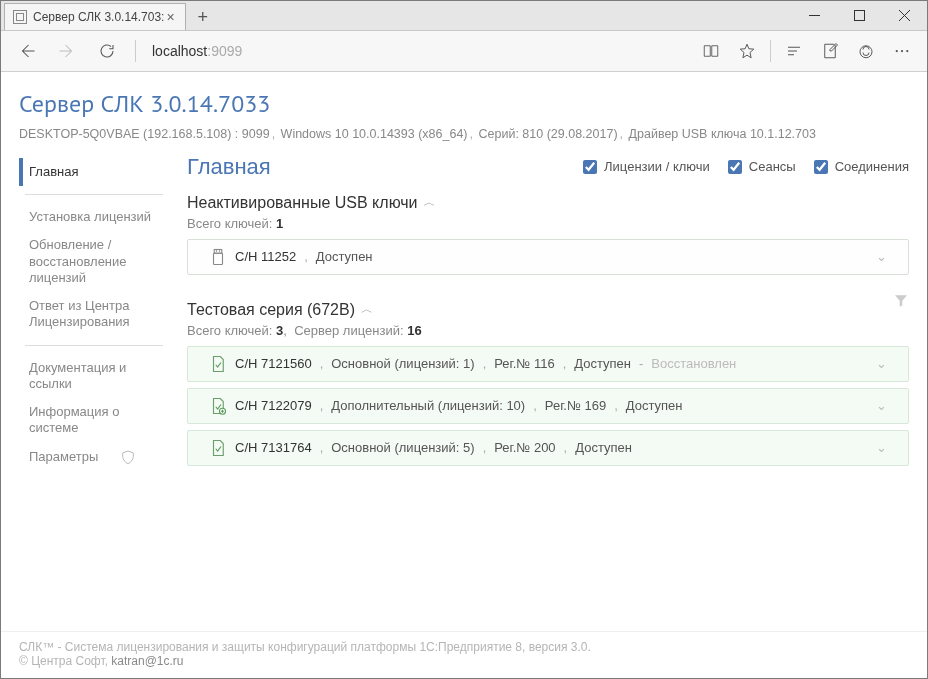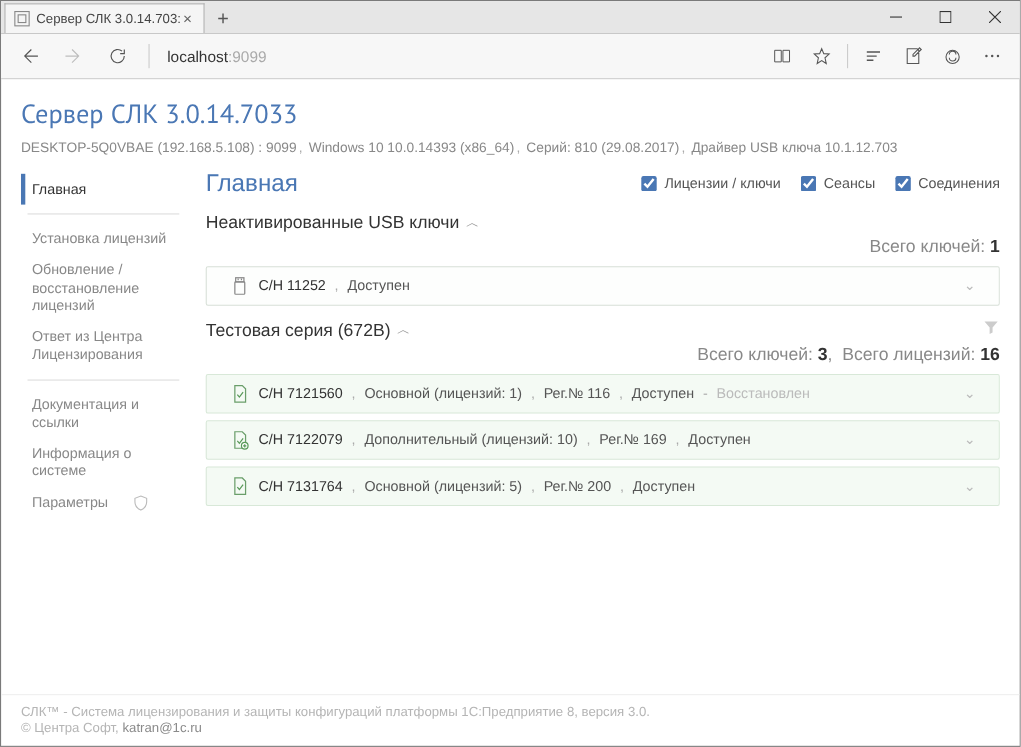--- a/index.html
+++ b/index.html
@@ -45,21 +45,21 @@
   .sidebar-item svg { width:16px; height:16px; color:#bbb; flex-shrink:0;}
   
   .main { flex: 1; padding-left: 18px; overflow:auto;}
   .main-head { display:flex; align-items:center; margin-bottom: 8px;}
   .main-head h2 { font-size: 22px; color: #4a77b4; font-weight: 400; margin:0;}
   .filters { margin-left: auto; display: flex; gap: 14px; font-size:13px; color:#555; }
   .filter-cb { display:flex; align-items:center; gap:4px; }
   .filter-cb input { accent-color:#4a77b4; width:14px; height:14px;}
   .section-title { font-size: 16px; color:#333; margin: 14px 0 4px 0; display:flex; align-items:center; gap:6px;}
   .section-title .chev { color:#999; font-size:12px;}
-  .section-sub { font-size: 16px; color:#888; margin-bottom:8px;text-align:right;}
+  .section-sub { font-size: 13px; color:#888; margin-bottom:8px;}
   .section-sub b { color:#333; font-weight:600;}
   .row { border:1px solid #d8e0d8; background:#fdfefd; border-radius:2px; padding:8px 21px; display:flex; align-items:center; gap:8px; font-size:13px; color:#555; margin-bottom:6px;}
   .row.green { background:#f4faf4; border-color:#d8e8d8;}
   .row svg.row-icon { width:18px; height:18px; flex-shrink:0; color:#888;}
   .row svg.row-icon.green-ic { color:#6a9e6a;}
   .row .sn { color:#333;}
   .row .comma { color:#aaa;}
   .row .restored { color:#bbb; }
   .row .chev-down { margin-left:auto; color:#bbb; }
   .series-head { display:flex; align-items:center;}
@@ -225,34 +225,34 @@
               <line x1="10" y1="3" x2="10" y2="5"></line>
                 <line x1="14" y1="3" x2="14" y2="5"></line>
             </svg>
             <span class="sn">С/Н 11252</span>
               <span class="comma">,</span>
             <span>Доступен</span>
             <span class="chev-down">⌄</span>
           </div>
 
           <div class="series-head">
-            <div class="section-title" style="margin-top:8px">
+            <div class="section-title" style="margin-top:20px">
               <span>Тестовая серия (672B)</span>
               <span class="chev">︿</span>
             </div>
             <span class="funnel">
               <svg viewBox="0 0 24 24" fill="currentColor">
                   <path d="M3 5 H21 L14 13 V20 L10 22 V13 Z"></path>
                 </svg>
             </span>
           </div>
           <div class="section-sub">
             <span>Всего ключей:</span>
             <b>3</b><span class="comma">,</span>&nbsp;
-            <span>Всего лицензий:</span>
+            <span>Сервер лицензий:</span>
             <b>16</b>
           </div>
 
           <div class="row green">
             <svg class="row-icon green-ic" viewBox="0 0 24 24" fill="none" stroke="currentColor" stroke-width="1.5">
                 <path d="M6 2 H15 L19 6 V22 H6 Z"></path>
                 <path d="M9 13 L11.5 16 L16 10" stroke="#5a9a5a"></path>
               </svg>
             <span class="sn">С/Н 7121560</span>
               <span class="comma">,</span>

